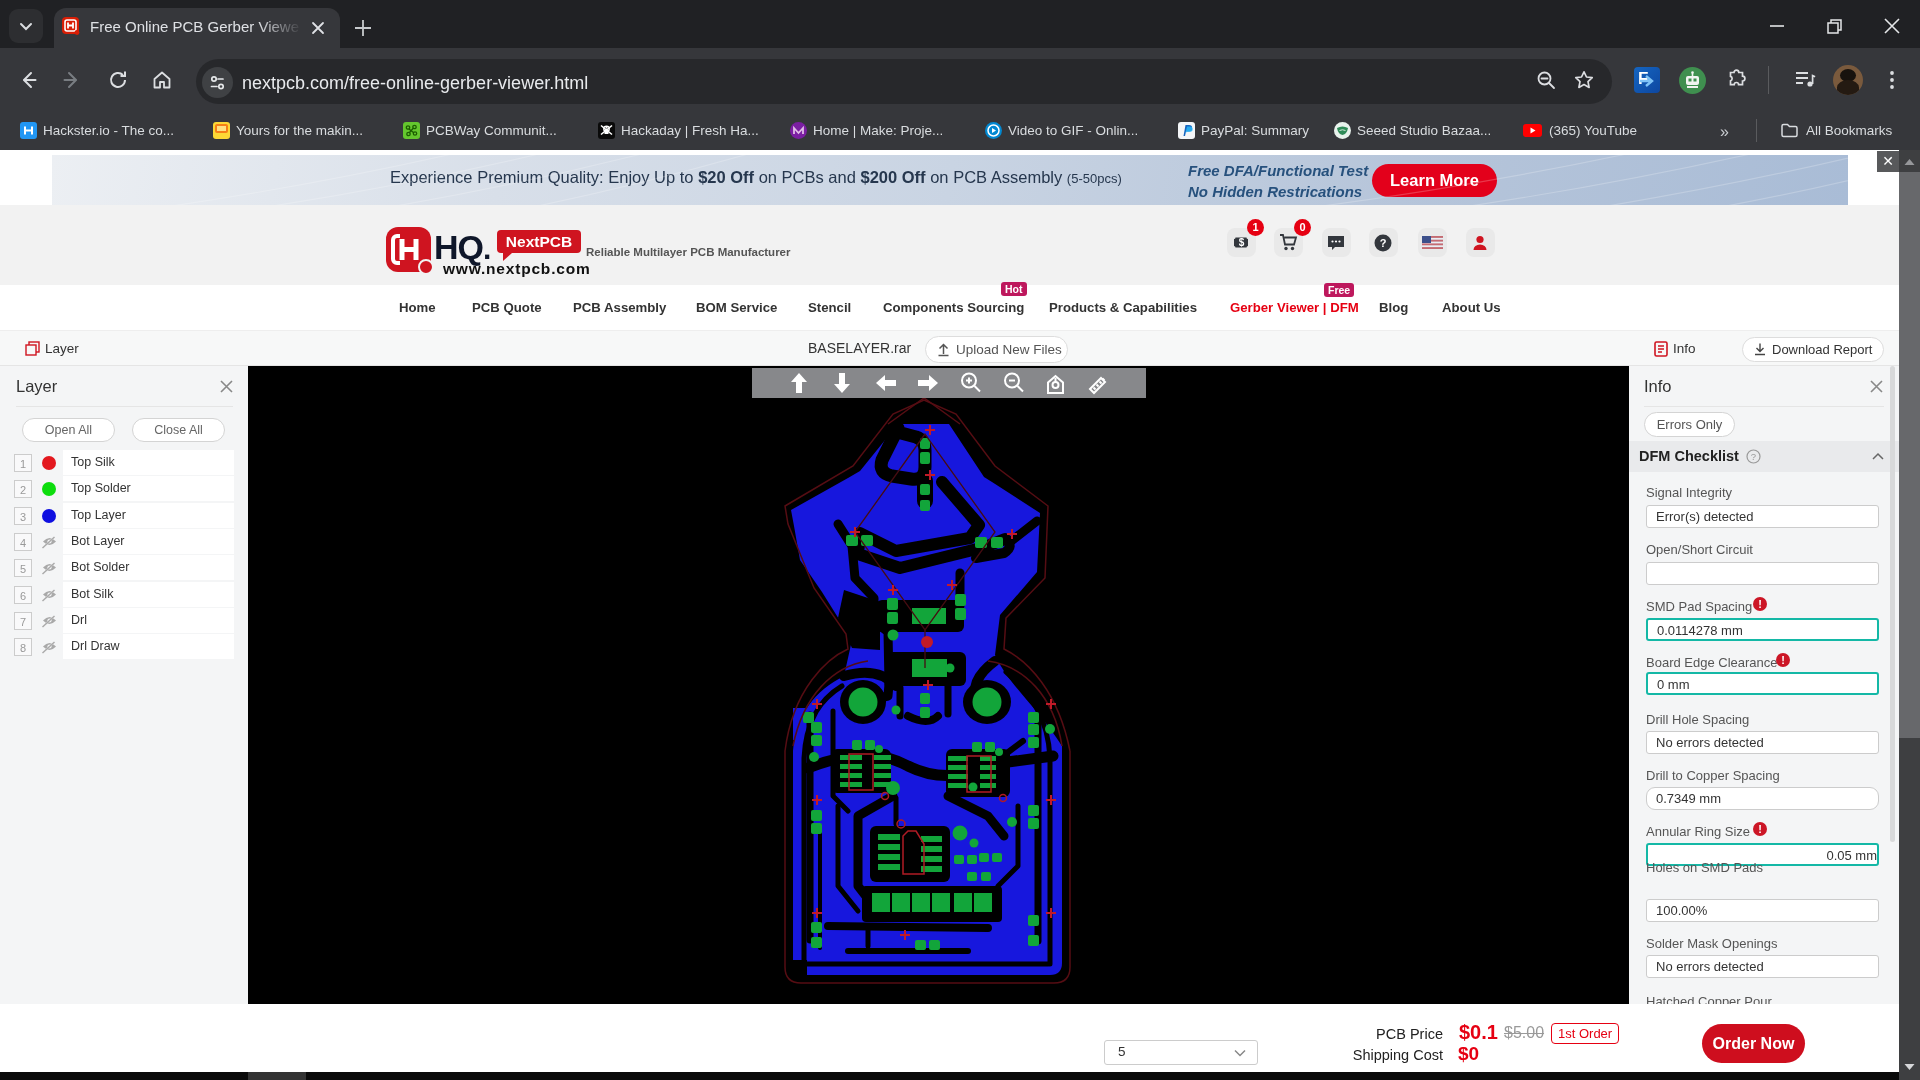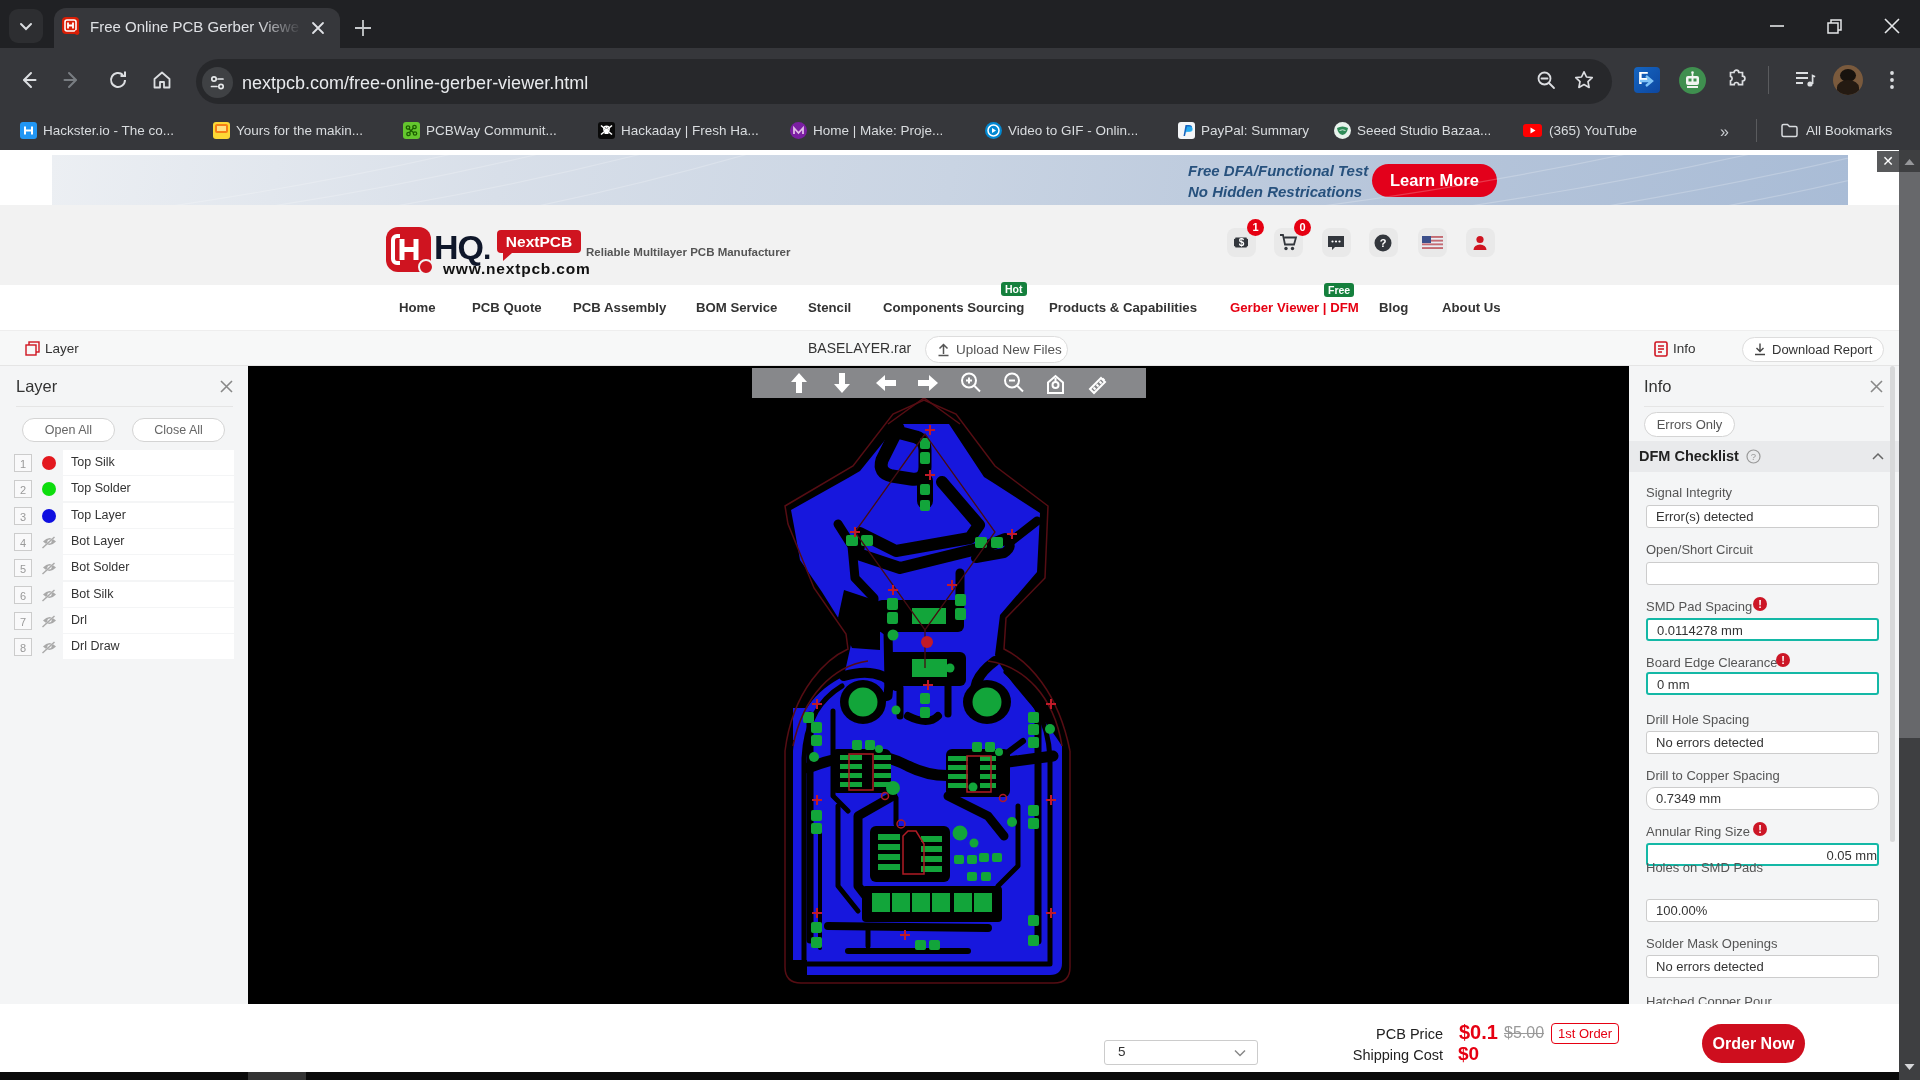--- a/index.html
+++ b/index.html
@@ -24,21 +24,21 @@
 #banner { position:absolute; left:52px; top:5px; width:1796px; height:50px; background:linear-gradient(100deg,#eceff3 0%,#d8dfe9 25%,#c9d4e3 50%,#b6c5da 75%,#a9bcd6 100%); overflow:hidden; }
 #banner .btxt { position:absolute; left:338px; top:13px; font-size:16.5px; color:#26374e; font-weight:500; }
 #banner .b2 { position:absolute; font-size:15px; font-style:italic; font-weight:bold; color:#27517d; text-align:center; width:170px; line-height:15px; white-space:nowrap; }
 #learnmore { position:absolute; left:1320px; top:9px; width:125px; height:33px; background:#e3001b; border-radius:17px; color:#fff; font-size:16.5px; font-weight:bold; text-align:center; line-height:33px; }
 #bannerx { position:absolute; left:1877px; top:1px; width:22px; height:21px; background:#58595b; color:#fff; text-align:center; line-height:21px; font-size:14px; }
 
 
 #header { position:absolute; left:0; top:55px; width:1920px; height:81px; background:#f2f2f2; }
 #nav { position:absolute; left:0; top:135px; width:1920px; height:45px; background:#fff; }
 .navitem { position:absolute; top:15px; font-size:13.2px; font-weight:bold; color:#333; white-space:nowrap; }
-.badge { position:absolute; background:#15803d; color:#fff; font-size:10.5px; font-weight:bold; border-radius:3px; padding:1px 4px; }
+.badge { position:absolute; background:#be185d; color:#fff; font-size:10.5px; font-weight:bold; border-radius:3px; padding:1px 4px; }
 #vtoolbar { position:absolute; left:0; top:180px; width:1920px; height:36px; background:#f7f8f8; border-top:1px solid #eee; border-bottom:1px solid #e5e5e5; }
 
 
 #leftpanel { position:absolute; left:0; top:216px; width:248px; height:638px; background:#f4f5f6; overflow:hidden; }
 #canvas { position:absolute; left:248px; top:216px; width:1381px; height:638px; background:#000; overflow:hidden; }
 #rightpanel { position:absolute; left:1629px; top:216px; width:270px; height:638px; background:#f4f5f6; overflow:hidden; }
 #bottombar { position:absolute; left:0; top:854px; width:1920px; height:68px; background:#fff; }
 #blackstrip { position:absolute; left:0; top:922px; width:1899px; height:8px; background:#0a0a0a; }
 
 
@@ -226,20 +226,21 @@
     <div class="bmitem" style="left:1720px;font-size:16px;color:#c9ccd0;">»</div>
     <div class="abs" style="left:1756px;top:119px;width:1px;height:23px;background:#5a5b5e;"></div>
     <svg class="abs" style="left:1780px;top:122px;" width="18" height="17">
         <path d="M2 4 a1.5 1.5 0 0 1 1.5 -1.5 h4 l2 2 h6 a1.5 1.5 0 0 1 1.5 1.5 v7 a1.5 1.5 0 0 1 -1.5 1.5 h-12 a1.5 1.5 0 0 1 -1.5 -1.5 z" fill="none" stroke="#d9dcdf" stroke-width="1.5"></path>
       </svg>
     <div class="bmitem" style="left:1806px;">All Bookmarks</div>
   </div>
 
   <div id="page">
     <div id="banner">
+      <div class="btxt">Experience Premium Quality: Enjoy Up to <b>$20 Off</b> on PCBs and <b>$200 Off</b> on PCB Assembly <span style="font-size:13px;">(5-50pcs)</span></div>
       <div class="b2" style="left:1136px;top:8px;">Free DFA/Functional Test</div>
         <div class="b2" style="left:1136px;top:29px;">No Hidden Restrications</div>
       <div id="learnmore">Learn More</div>
       <svg class="abs" style="left:0;top:0;" width="1796" height="50" viewBox="0 0 1796 50">
         <g stroke="#ffffff" stroke-opacity="0.22" fill="none">
           <path d="M-30,70 Q250,40 520,-30" stroke-width="1.2"></path>
           <path d="M-30,80 Q290,55 600,-30" stroke-width="1.2"></path>
           <path d="M-20,95 Q340,70 680,-25" stroke-width="1.2"></path>
           <path d="M60,110 Q420,85 760,-20" stroke-width="1.2"></path>
           <path d="M1050,75 Q1400,45 1700,-30" stroke-width="1.2"></path>

